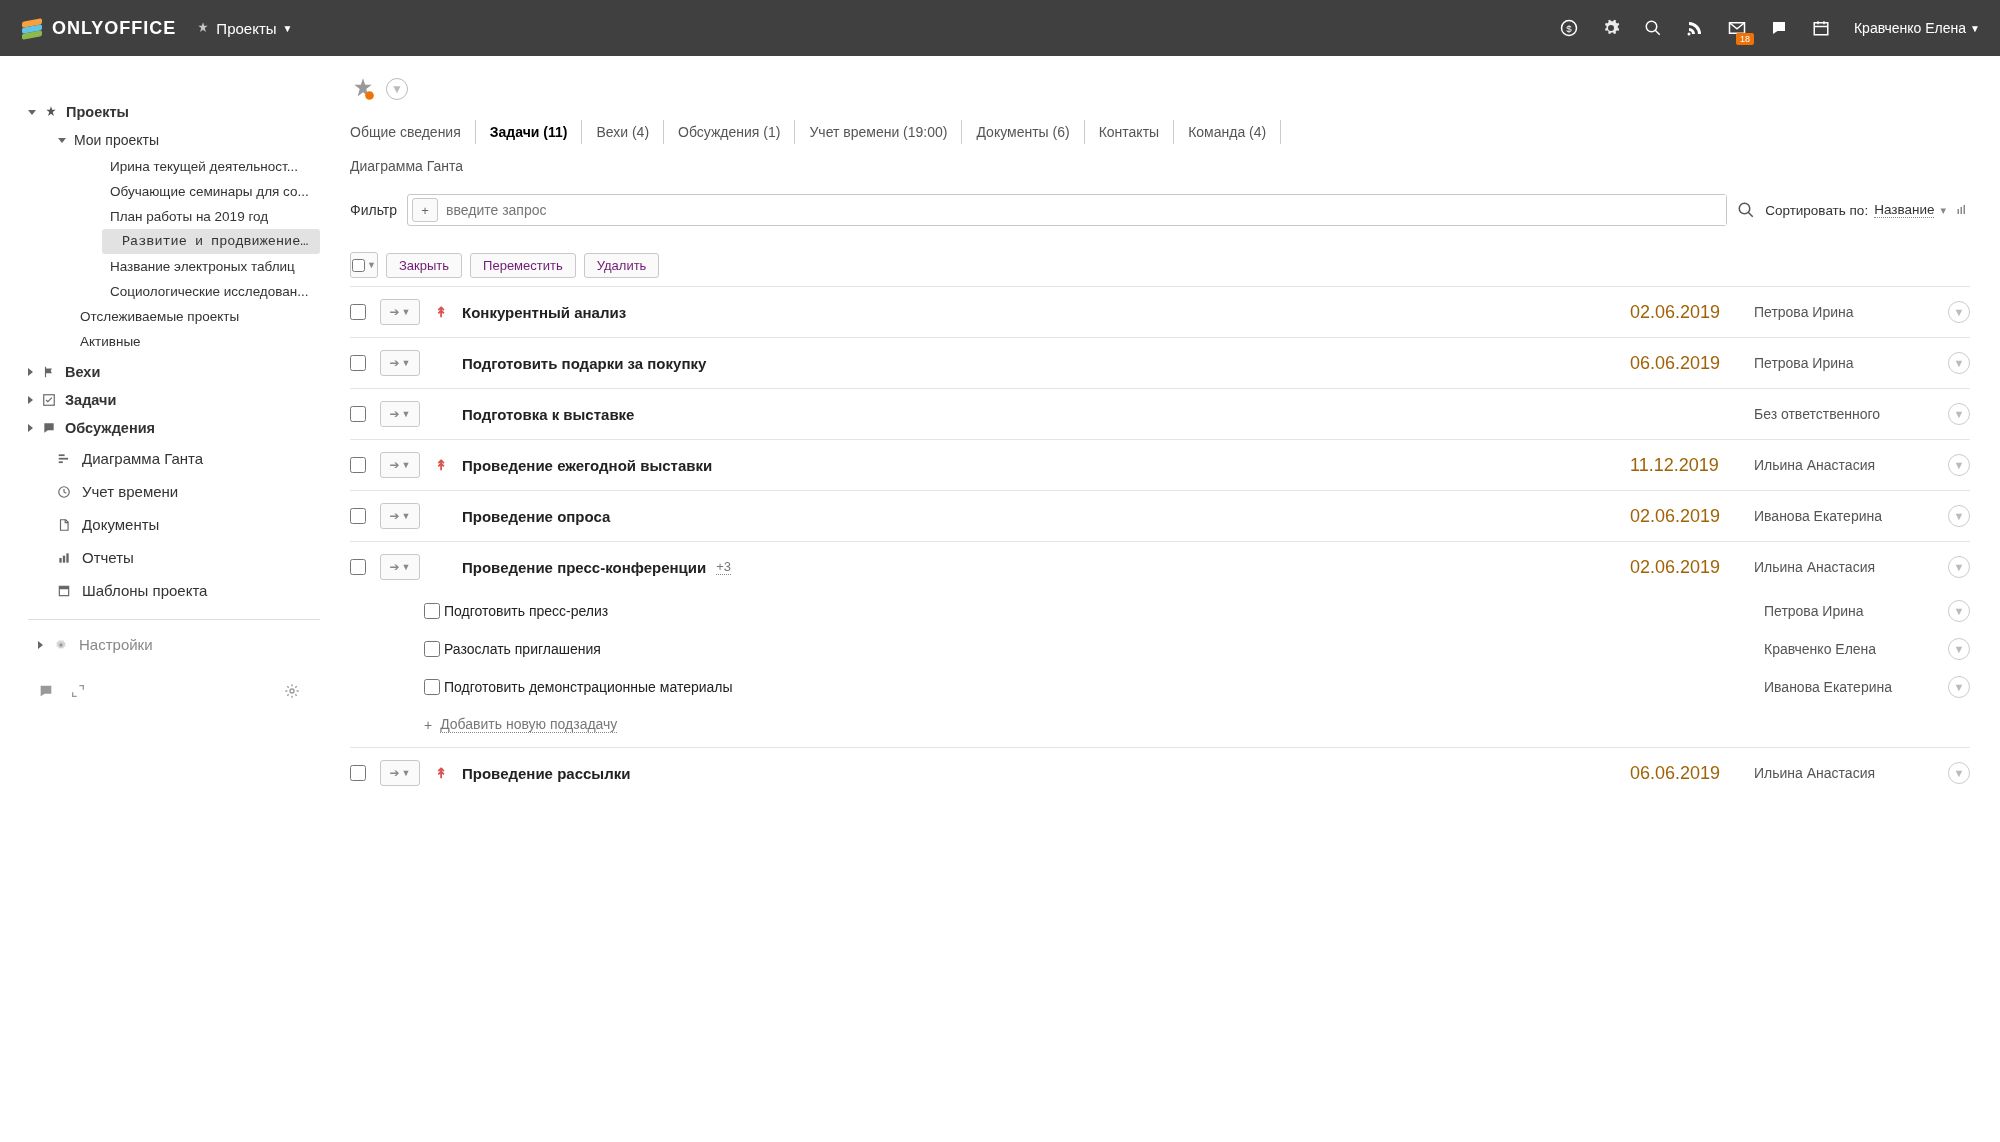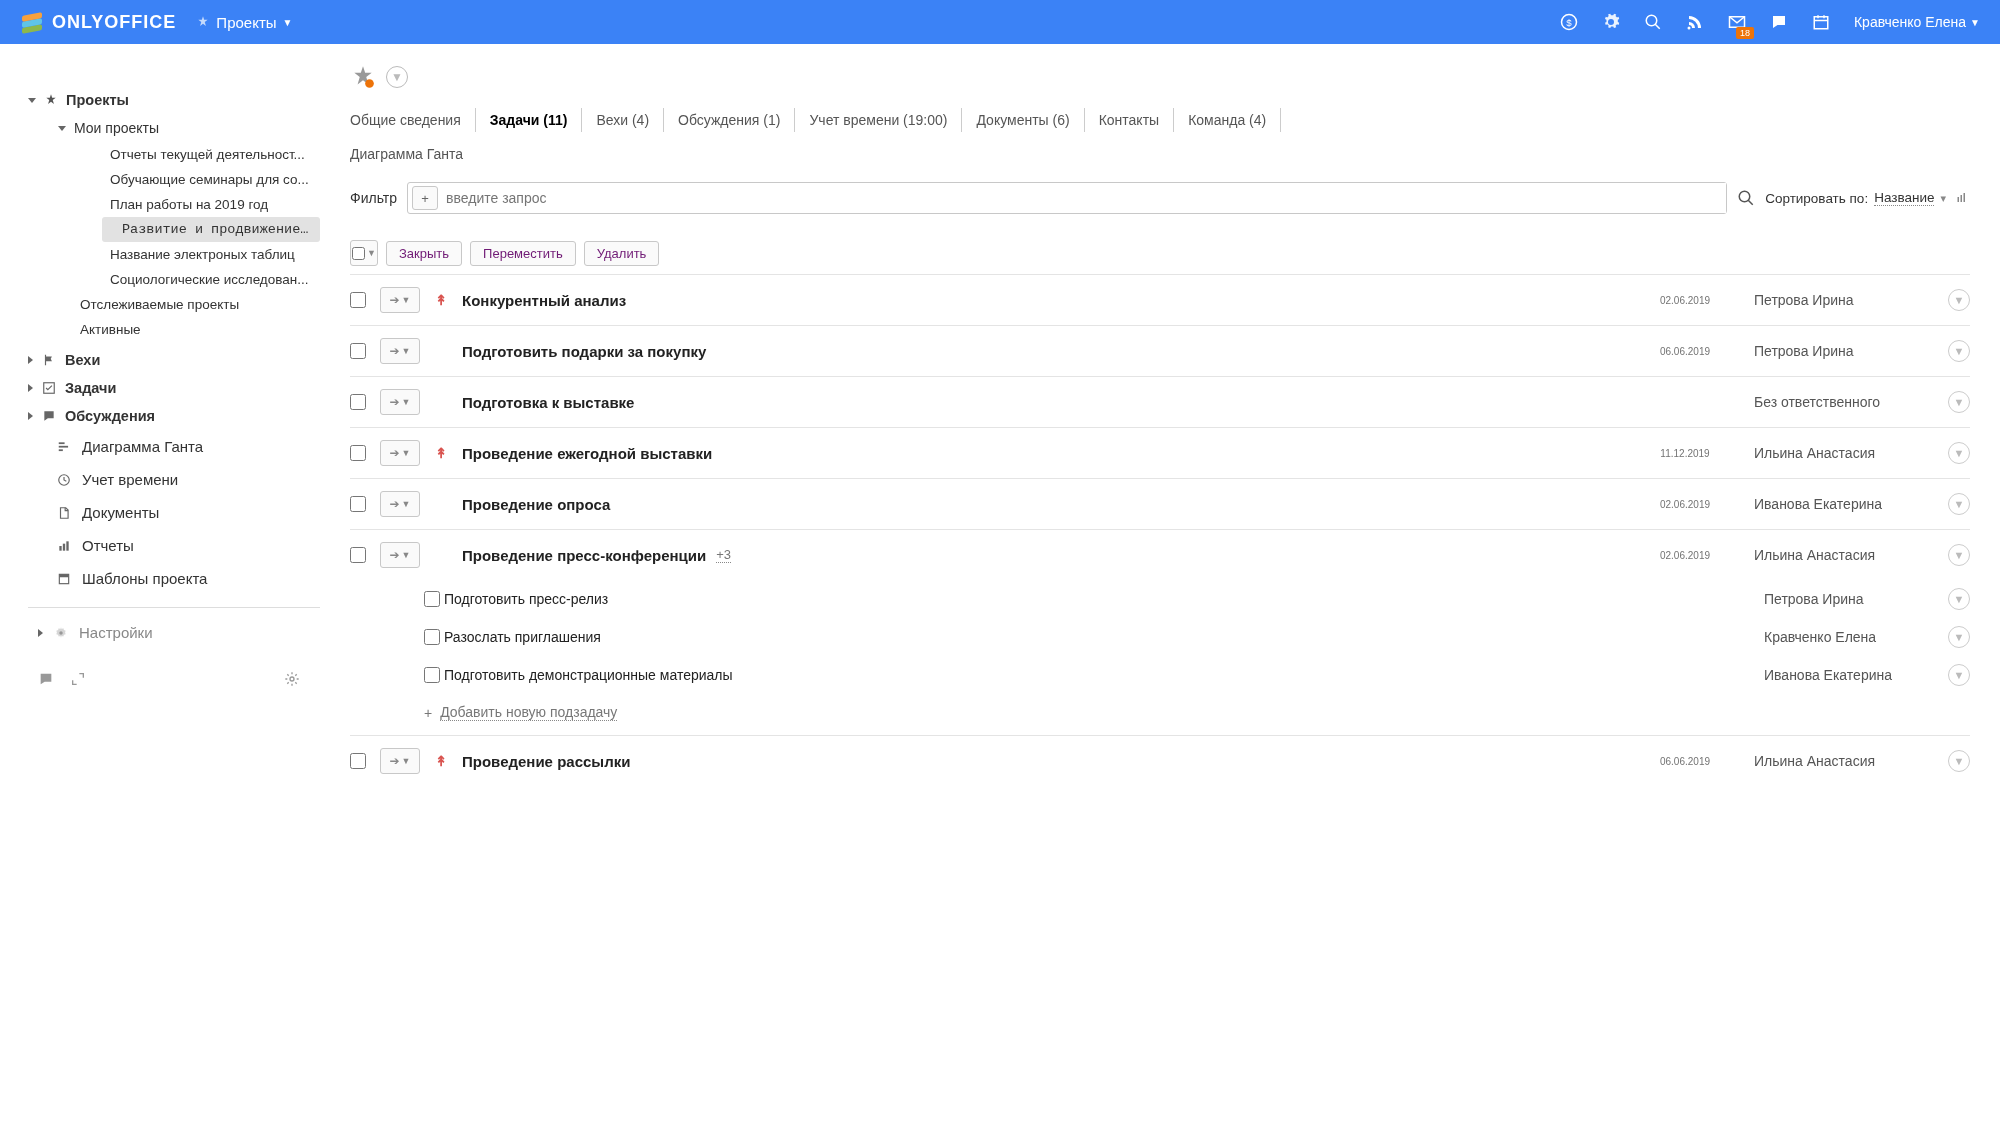--- a/index.html
+++ b/index.html
@@ -1,19 +1,19 @@
 <!DOCTYPE html>
 <html><head>
 <meta charset="utf-8">
 <style>
 * { box-sizing: border-box; margin: 0; padding: 0; }
 body { font-family: Arial, Helvetica, sans-serif; font-size: 13px; color: #333; background: #fff; }
 
 
-.header { background: #3b82f6; height: 44px; display: flex; align-items: center; padding: 16px 20px; color: #fff; }
+.header { background: #404040; height: 56px; display: flex; align-items: center; padding: 16px 20px; color: #fff; }
 .logo { display: flex; align-items: center; gap: 8px; font-weight: bold; font-size: 18px; letter-spacing: 1px; }
 .logo-icon { width: 24px; height: 24px; position: relative; }
 .logo-icon::before, .logo-icon::after { content: ""; position: absolute; left: 2px; width: 20px; height: 6px; transform: skewY(-10deg); border-radius: 2px; }
 .logo-icon::before { top: 4px; background: #f7a13d; box-shadow: 0 6px 0 #5fc4e8, 0 12px 0 #8db84c; }
 .module-switch { margin-left: 20px; display: flex; align-items: center; gap: 6px; font-size: 15px; cursor: pointer; }
 .header-icons { margin-left: auto; display: flex; align-items: center; gap: 24px; }
 .hicon { width: 18px; height: 18px; position: relative; cursor: pointer; display: flex; align-items: center; justify-content: center; fill: #fff; color: #fff; }
 .mail-badge { position: absolute; bottom: -8px; right: -8px; background: #ed7309; color: #fff; font-size: 9px; padding: 1px 4px; border-radius: 2px; }
 .user-name { font-size: 14px; cursor: pointer; display: flex; align-items: center; gap: 4px; }
 
@@ -75,21 +75,21 @@
 
 
 .task-list { }
 .task-row { display: flex; align-items: center; padding: 12px 0; border-top: 1px solid #e4e4e4; gap: 14px; }
 .task-check { width: 16px; height: 16px; }
 .move-btn { width: 40px; height: 26px; border: 1px solid #c8c8c8; border-radius: 3px; background: #fafafa; display: flex; align-items: center; justify-content: center; gap: 2px; cursor: pointer; color: #888; font-size: 12px; }
 .prio-icon { color: #d9534f; font-weight: bold; font-size: 14px; width: 14px; text-align: center; }
 .prio-icon.empty { color: transparent; }
 .task-title { flex: 1; font-size: 15px; font-weight: bold; color: #222; cursor: pointer; display: flex; align-items: center; gap: 10px; }
 .sub-count { color: #777; font-weight: normal; font-size: 13px; border-bottom: 1px dotted #888; cursor: pointer; }
-.task-date { width: 110px; color: #737373; font-size: 10px; text-align: center; }
+.task-date { width: 110px; color: #a16207; font-size: 18px; text-align: left; }
 .task-assignee { width: 180px; color: #555; font-size: 14px; }
 .row-menu { width: 22px; height: 22px; border: 1.5px solid #ccc; border-radius: 50%; display: flex; align-items: center; justify-content: center; color: #bbb; font-size: 11px; cursor: pointer; }
 
 .subtask-row { display: flex; align-items: center; padding: 8px 0 8px 74px; gap: 4px; }
 .subtask-row .task-title { font-weight: normal; font-size: 14px; }
 .subtask-row .task-assignee { width: 180px; margin-left: auto; }
 .add-sub-row { display: flex; align-items: center; padding: 10px 0 14px 74px; gap: 8px; color: #777; font-size: 14px; }
 .add-sub-link { border-bottom: 1px dotted #888; cursor: pointer; }
 
 svg { display: block; }
@@ -170,21 +170,21 @@
             <path fill="#555" d="M12 2l2 6h6l-5 4 2 7-5-4-5 4 2-7-5-4h6z"></path>
           </svg>
         <span>Проекты</span>
       </div>
       <div class="tree-sub">
         <div class="tree-node">
           <span class="caret"></span>
           <span>Мои проекты</span>
         </div>
         <div class="tree-sub2" id="project-items">
-            <div class="tree-leaf">Отчеты текущей деятельност...</div>
+            <div class="tree-leaf">Ирина текущей деятельност...</div>
             <div class="tree-leaf">Обучающие семинары для со...</div>
             <div class="tree-leaf">План работы на 2019 год</div>
             <div class="tree-leaf selected">Развитие и продвижение про...</div>
             <div class="tree-leaf">Название электроных таблиц</div>
             <div class="tree-leaf">Социологические исследован...</div>
           </div>
         <div class="tree-leaf" style="padding-left:22px">Отслеживаемые проекты</div>
         <div class="tree-leaf" style="padding-left:22px">Активные</div>
       </div>
 

